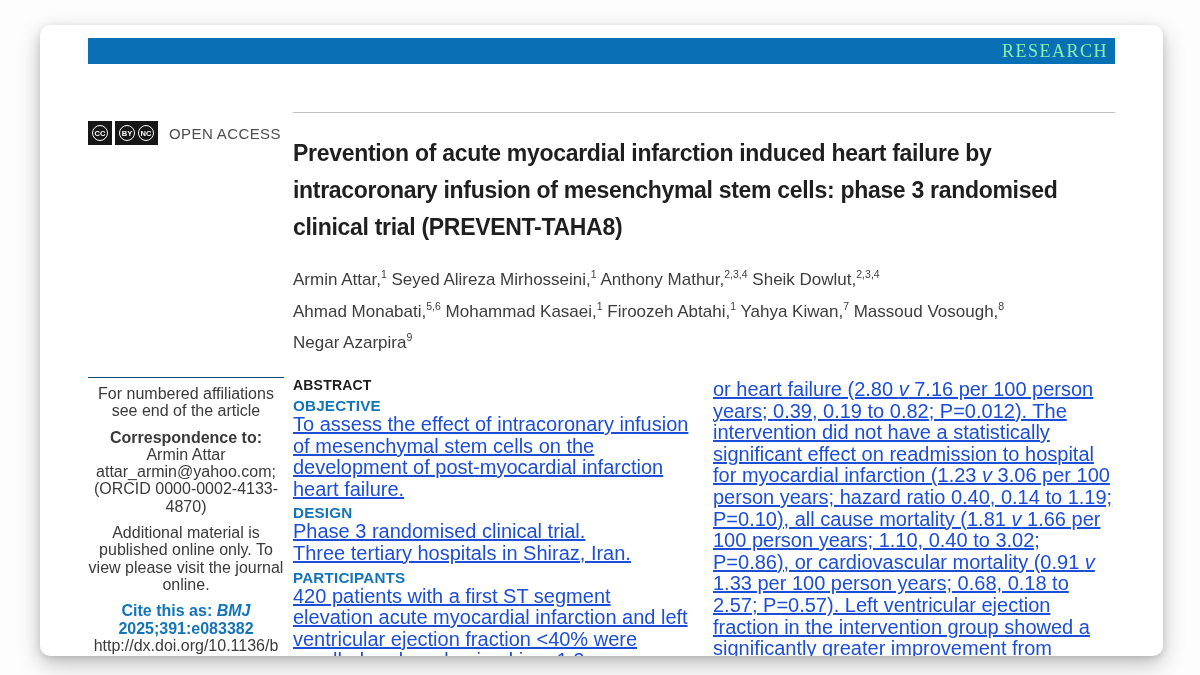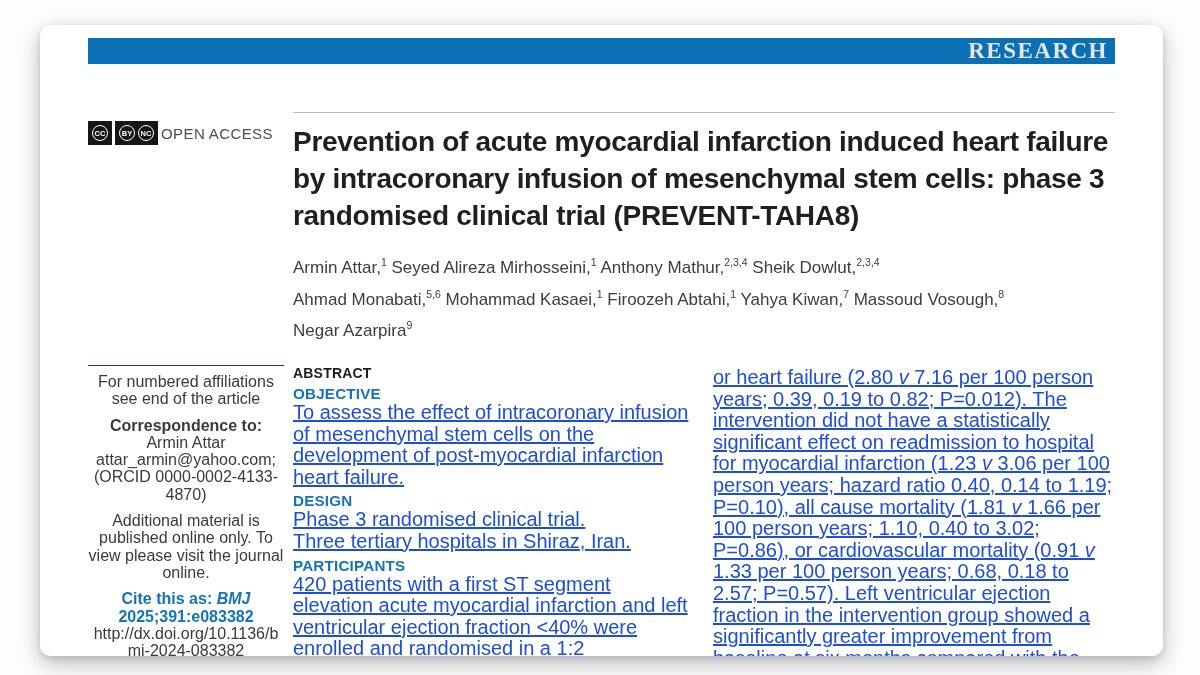--- a/index.html
+++ b/index.html
@@ -11,42 +11,42 @@
     box-shadow:0 8px 22px rgba(0,0,0,.25), 0 2px 6px rgba(0,0,0,.12);
   }
   .content { padding:13px 48px 0 48px; }
 
   
   .banner {
     height:26px; background:#0a70b5; display:flex; align-items:center; justify-content:flex-end;
     padding-right:7px;
   }
   .banner span {
-    color:#e5e5e5; font-family:"Liberation Serif", serif; font-weight:bold;
-    font-size:23px; letter-spacing:1.5px;
+    color:#86efac; font-family:"Liberation Serif", serif; font-weight:normal;
+    font-size:18px; letter-spacing:1.5px;
   }
 
   
   .head-row { display:grid; grid-template-columns:205px 1fr; margin-top:48px; }
   .oa-badge { display:flex; align-items:center; margin-top:9px; }
   .cc-box {
     display:inline-flex; align-items:center; justify-content:center;
     background:#161616; border-radius:0; height:24px; padding:0 4px; gap:3px; margin-right:3px;
   }
   .cc-circle {
     width:16px; height:16px; border:1.6px solid #fff; border-radius:50%;
     color:#fff; font-size:7.5px; font-weight:bold; display:flex; align-items:center; justify-content:center;
     letter-spacing:0;
   }
-  .oa-label { font-size:15px; color:#4e4e4e; letter-spacing:.4px; margin-left:0; white-space:nowrap; }
+  .oa-label { font-size:15px; color:#4e4e4e; letter-spacing:.4px; margin-left:8px; white-space:nowrap; }
 
   .title-col { position:relative; }
   .title-rule { border-top:1px solid #bfbfbf; width:100%; }
   h1.article-title {
-    margin-top:10px; font-size:28px; line-height:37px; font-weight:bold;
+    margin-top:22px; font-size:23px; line-height:37px; font-weight:bold;
     letter-spacing:-0.3px; color:#1f1f1f;
   }
   .authors { margin-top:15px; font-size:17px; line-height:26px; color:#3d3d3d; }
   .authors sup { font-size:10.5px; }
 
   
   .body-row { display:grid; grid-template-columns:205px 1fr; margin-top:21px; }
   .sidebar { width:196px; border-top:1px solid #0c4a6e; padding-top:7px; font-size:16px; line-height:17.3px; color:#3a3a3a;text-align:center; }
   .sidebar p.note { margin:0 0 9px 0; overflow-wrap:anywhere; }
   .sidebar p.note.tight { margin-bottom:0; }

